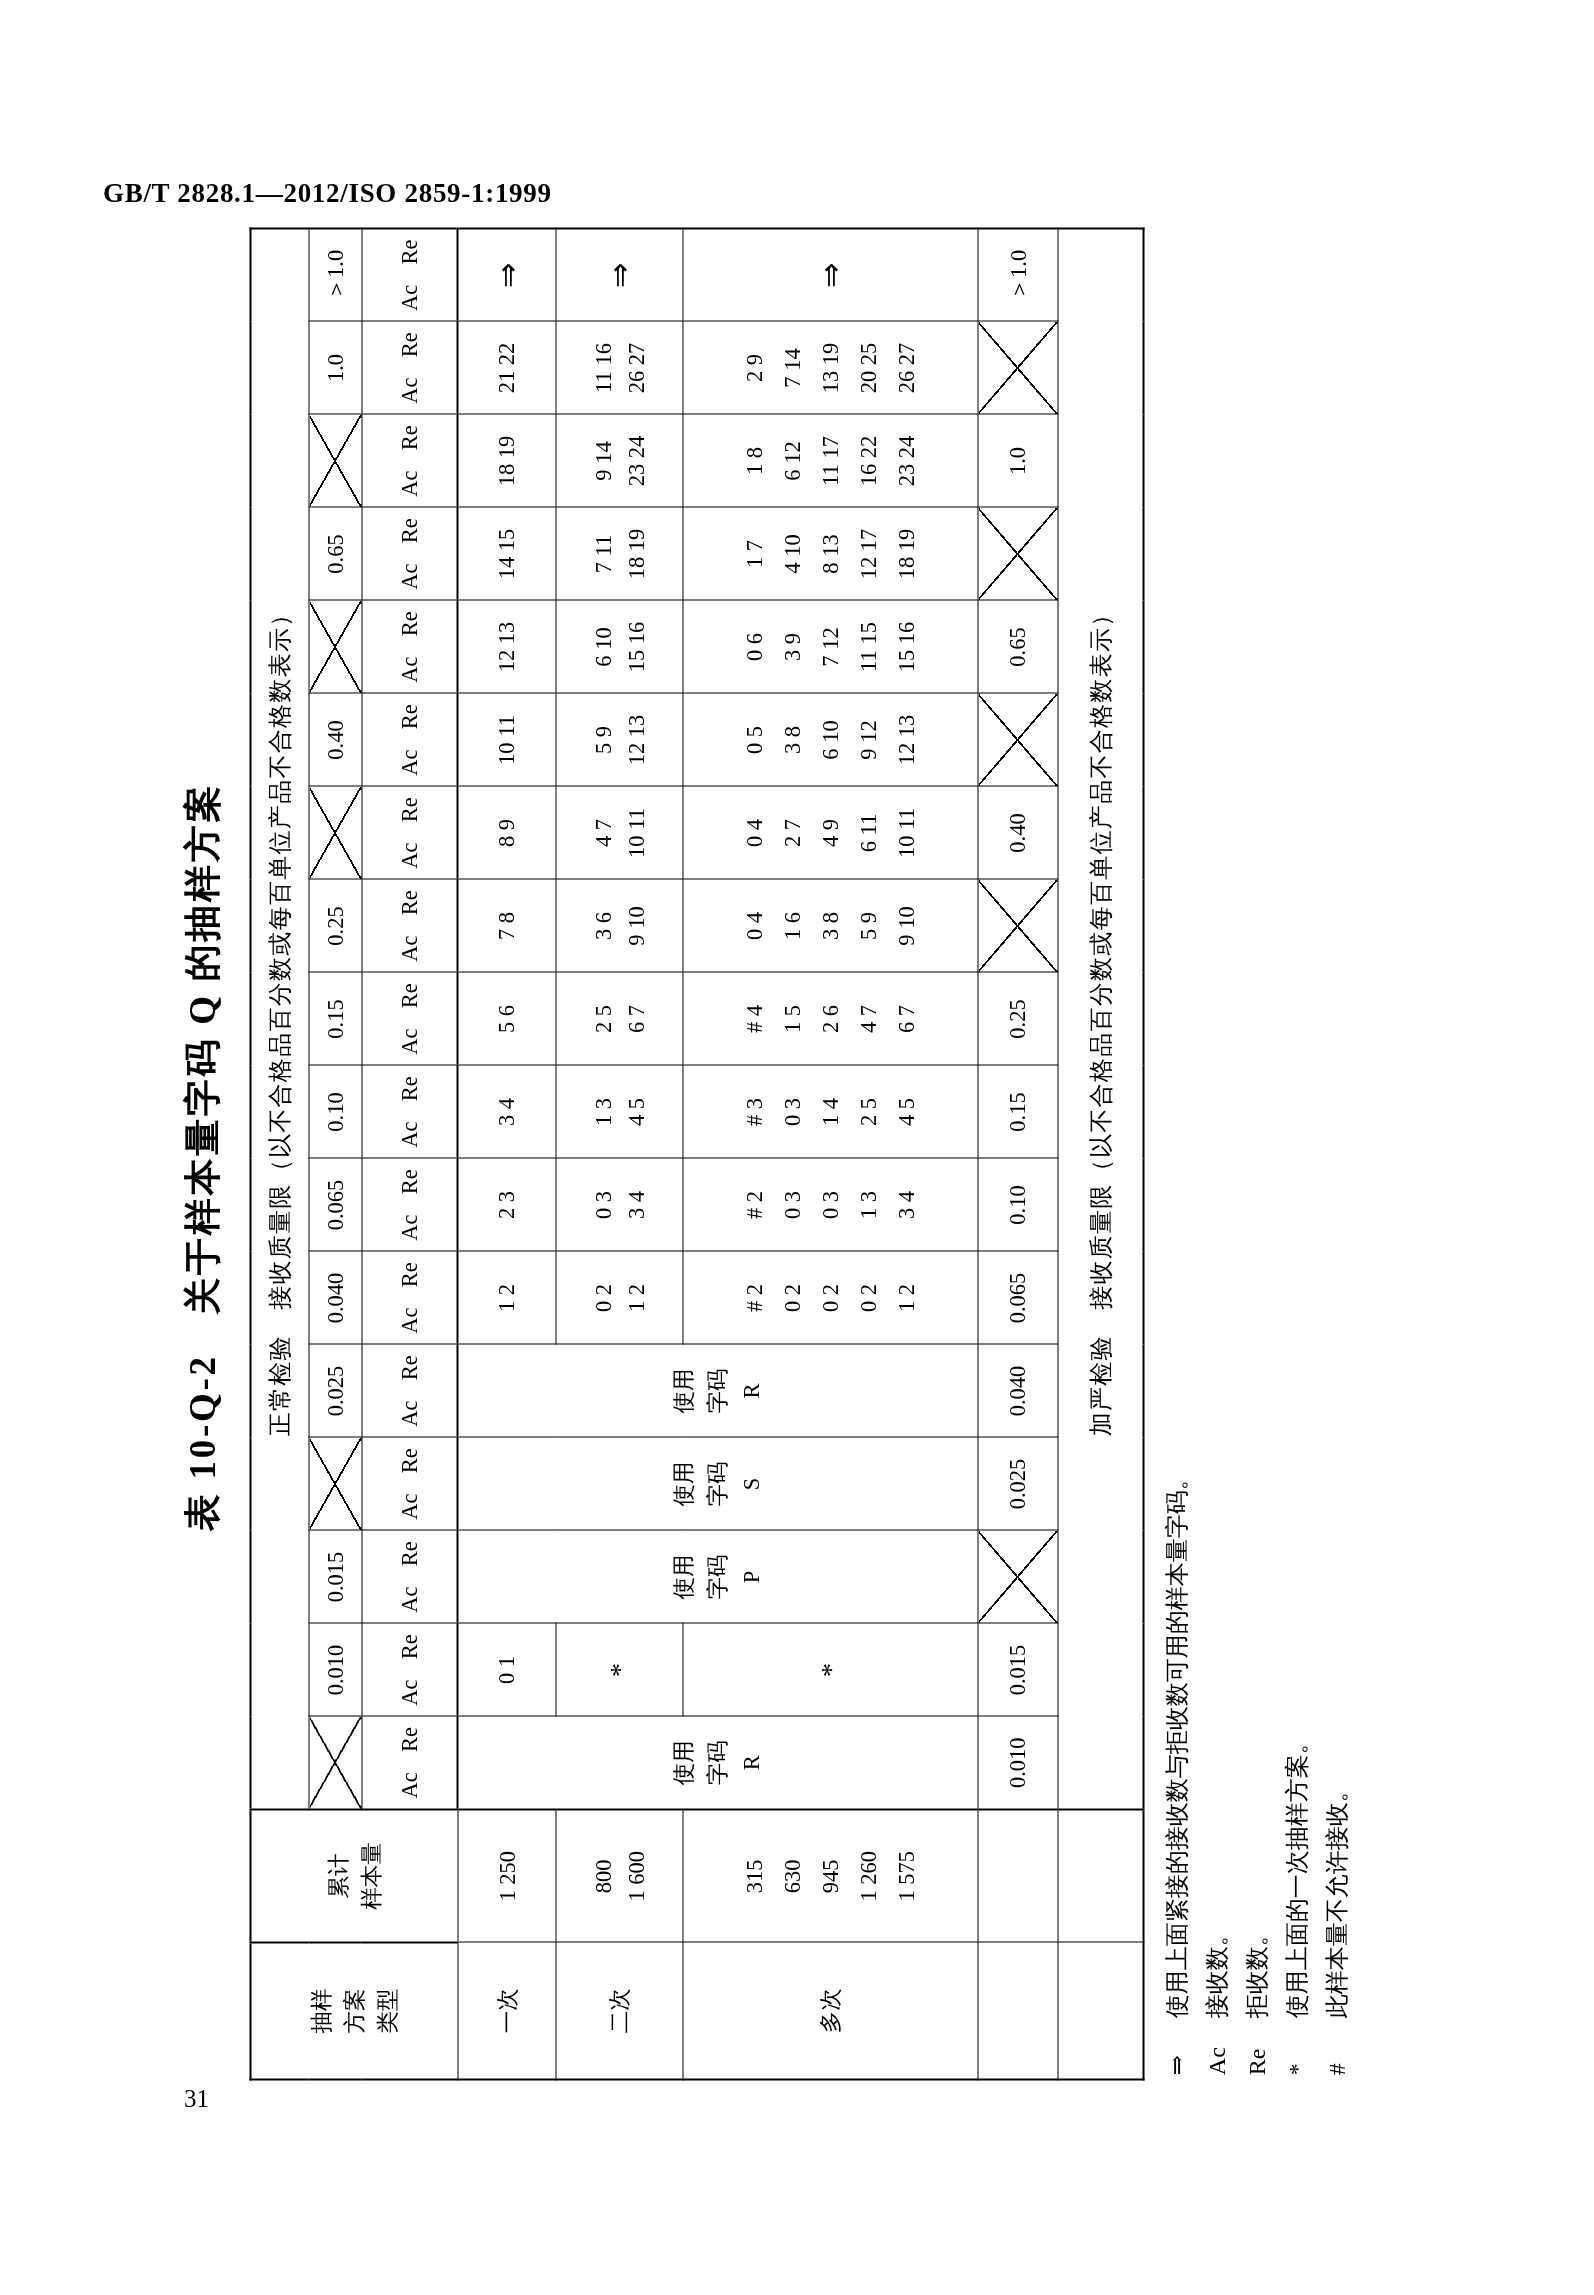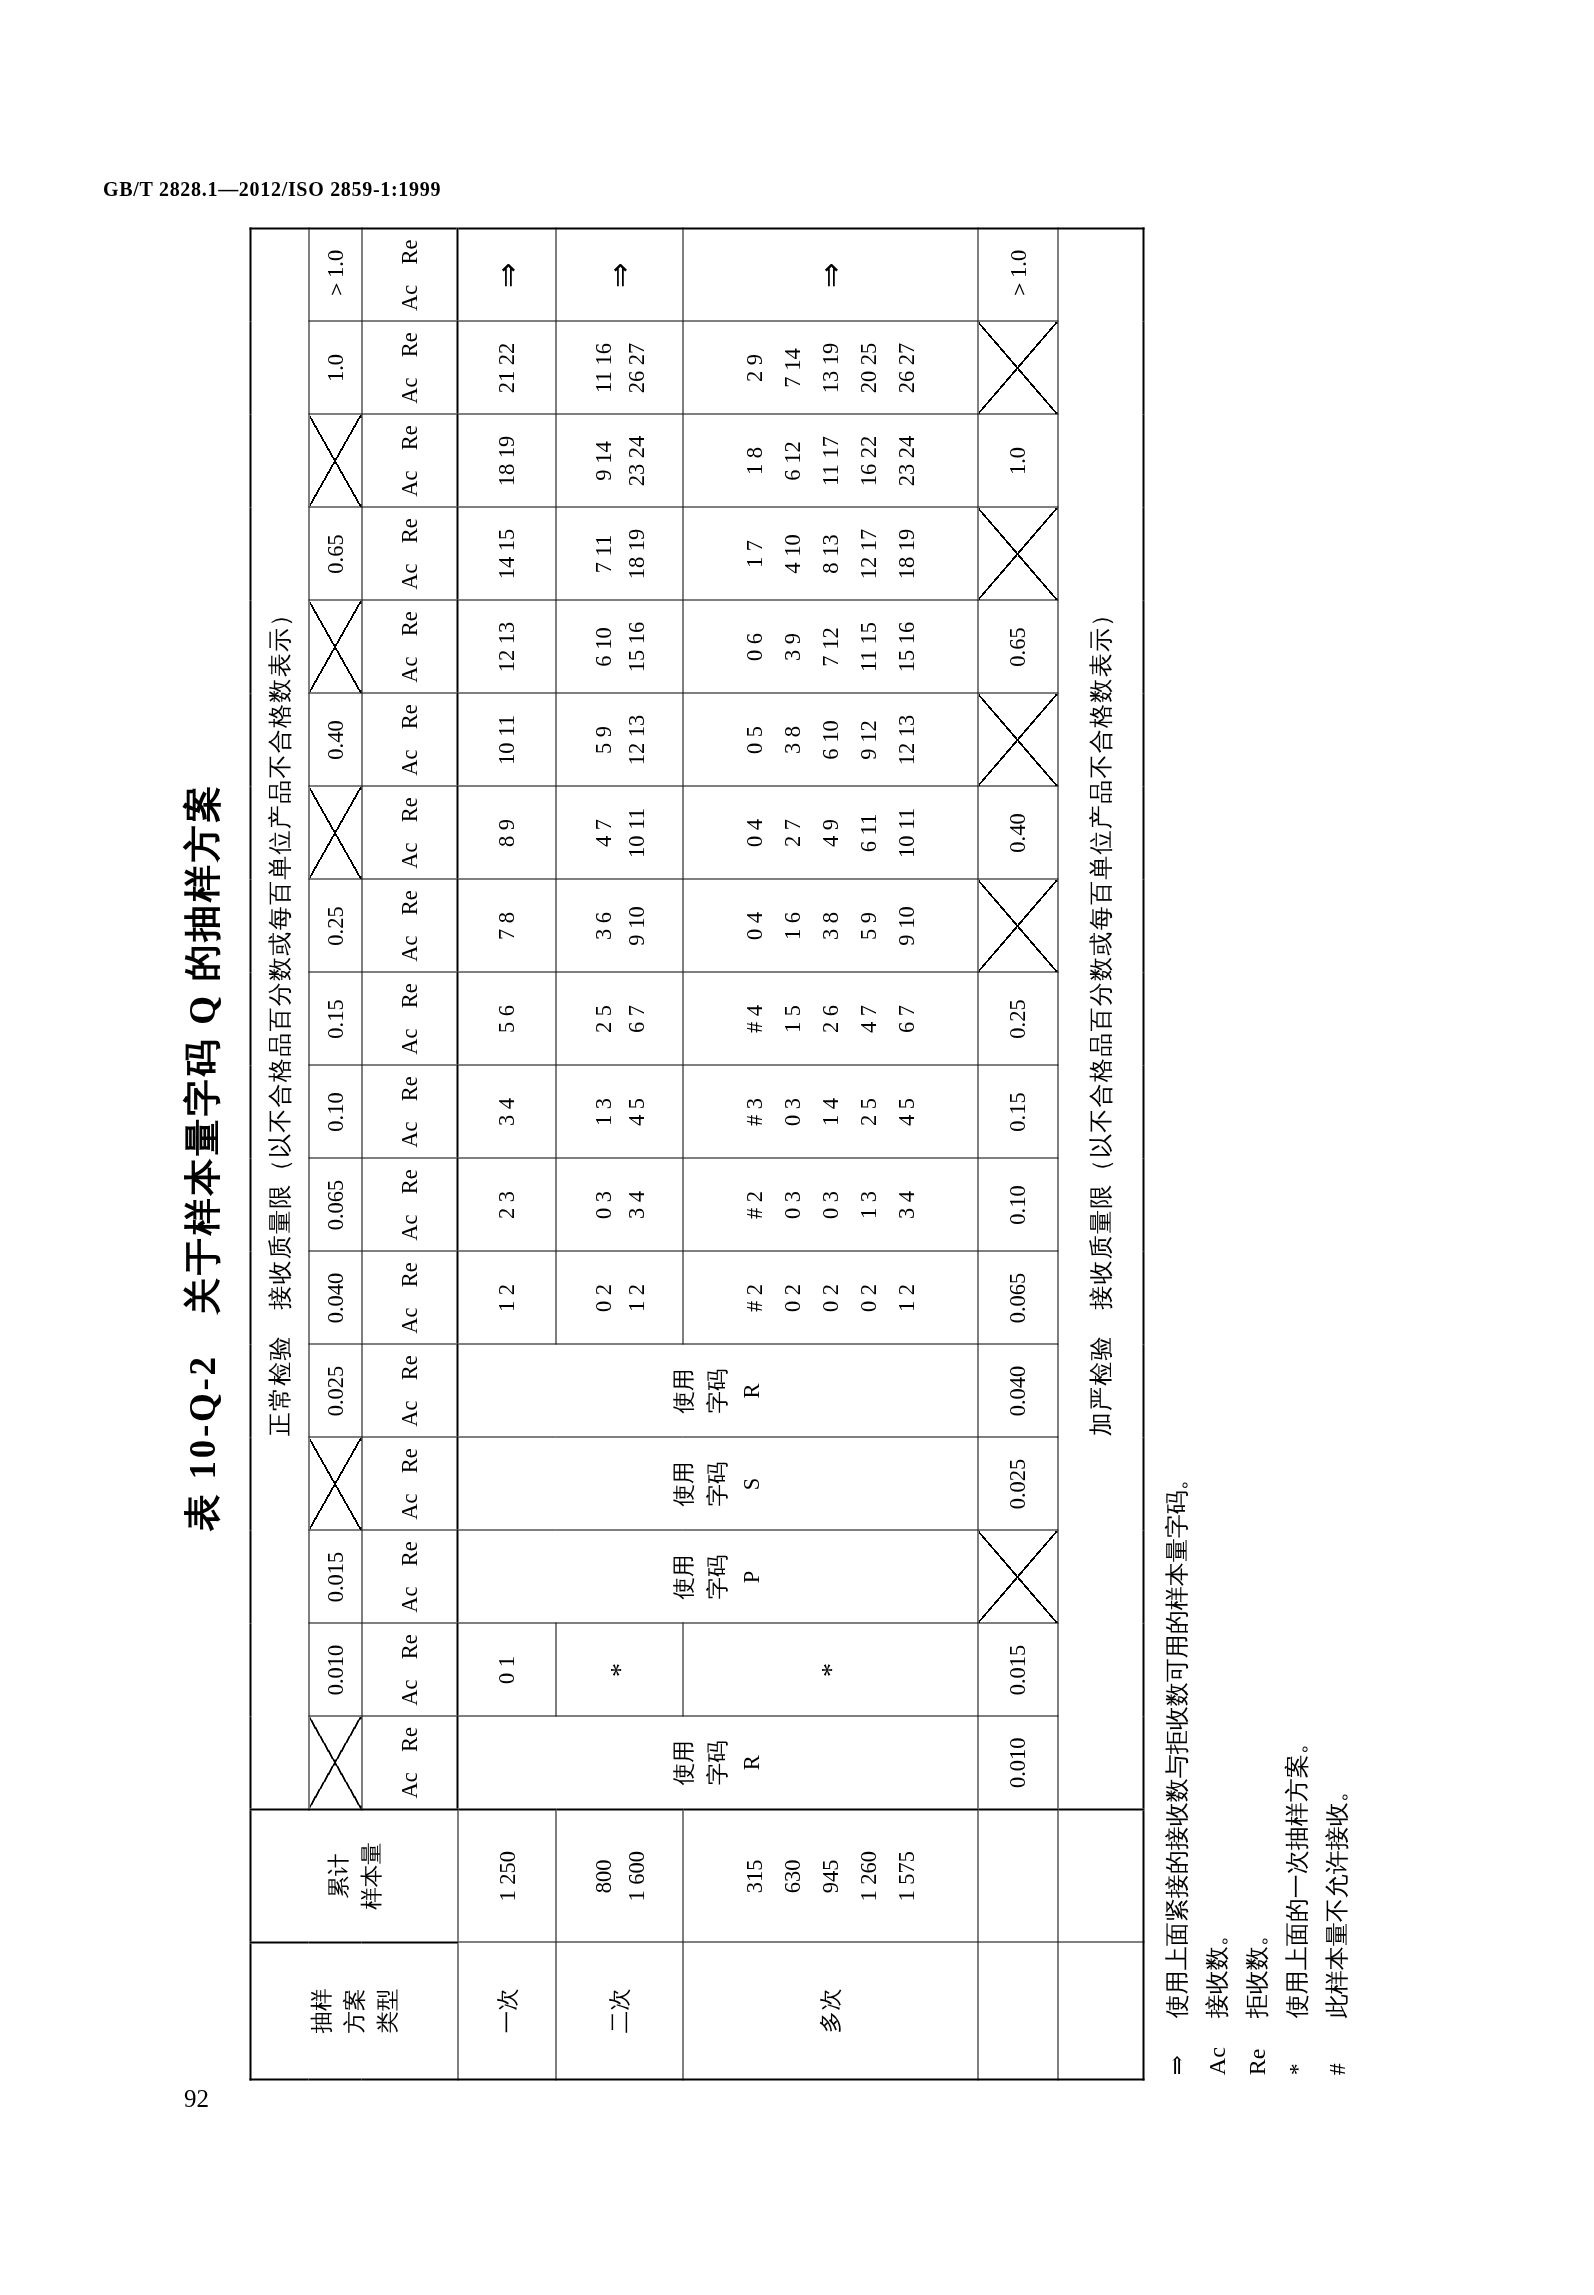--- a/index.html
+++ b/index.html
@@ -1,18 +1,18 @@
 <!DOCTYPE html>
 <html style="font-size:10.6px"><head>
 <meta charset="utf-8">
 <style>
   html,body{margin:0;padding:0;}
   body{width:1594px;height:2295px;position:relative;background:#fff;color:#000;
        font-family:"Liberation Serif","DejaVu Serif",serif;overflow:hidden;}
-  #doc-header{position:absolute;left:103px;top:178px;font-size:20px;font-weight:bold;
+  #doc-header{position:absolute;left:103px;top:178px;font-size:27px;font-weight:bold;
               letter-spacing:0.7px;white-space:nowrap;}
   #page-number{position:absolute;left:184px;top:2085px;font-size:25px;}
   
   #rot{position:absolute;left:-159px;top:563px;width:1849px;height:1186px;
        transform:rotate(-90deg);}
   #tbl-title{width:1847px;height:60px;font-size:37px;font-weight:bold;text-align:center;
              letter-spacing:2.7px;line-height:60px;margin-bottom:17px;white-space:nowrap;}
   table{border-collapse:collapse;table-layout:fixed;width:1847px;}
   td,th{border:1.3px solid #000;padding:0;text-align:center;vertical-align:middle;
         font-weight:normal;font-size:22.5px;overflow:hidden;}
@@ -411,14 +411,14 @@
   </table>
   <div id="footnotes">
       <div class="fn-line"><span class="fn-sym">⇒</span><span>使用上面紧接的接收数与拒收数可用的样本量字码。</span></div>
       <div class="fn-line"><span class="fn-sym">Ac</span><span>接收数。</span></div>
       <div class="fn-line"><span class="fn-sym">Re</span><span>拒收数。</span></div>
       <div class="fn-line"><span class="fn-sym">*</span><span>使用上面的一次抽样方案。</span></div>
       <div class="fn-line"><span class="fn-sym">#</span><span>此样本量不允许接收。</span></div>
     </div>
 </div>
 
-<div id="page-number">92</div>
+<div id="page-number">31</div>
 
 
 </body></html>

